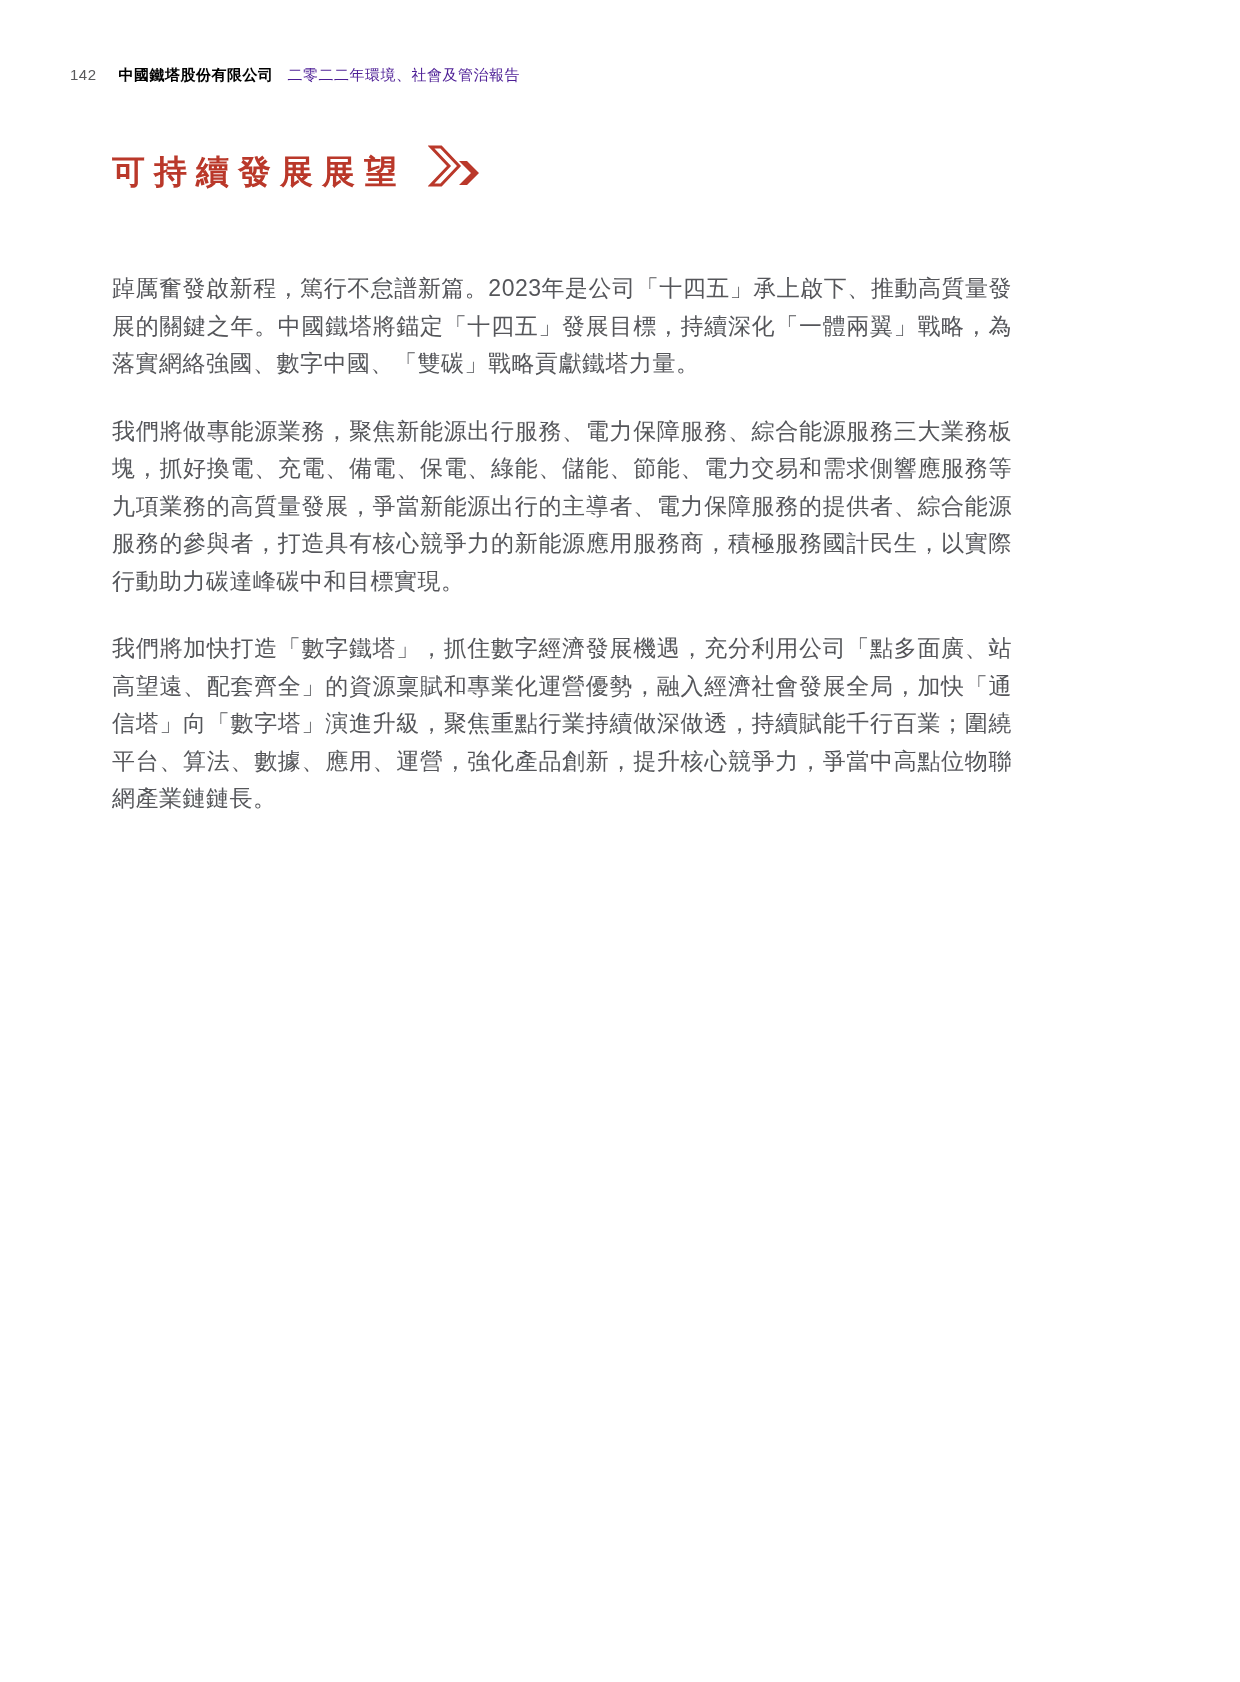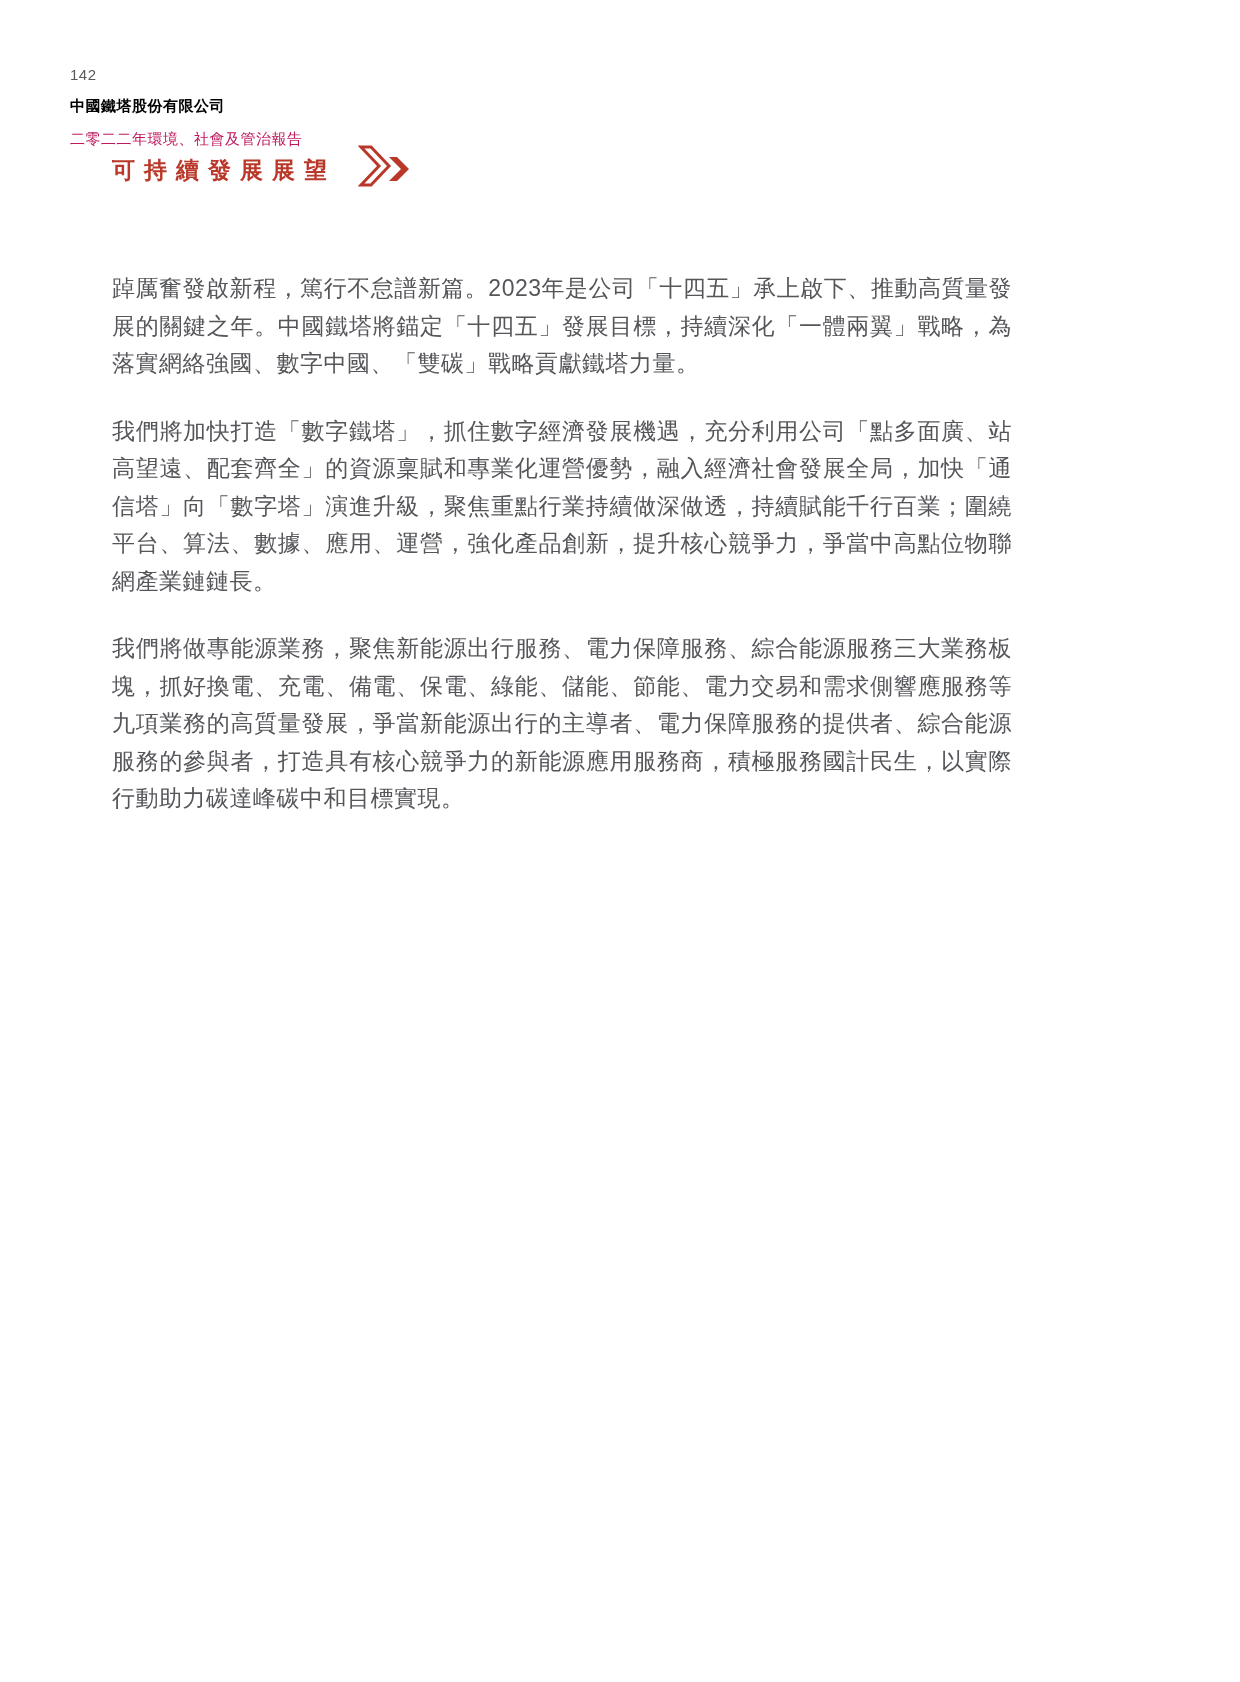--- a/index.html
+++ b/index.html
@@ -18,45 +18,44 @@
   
   .page-header {
     position: absolute;
     left: 70px;
     top: 66px;
     display: flex;
     align-items: baseline;
     gap: 14px;
     font-size: 15px;
     letter-spacing: 0.5px;
-    flex-direction: column;
   }
   .page-number {
     color: #58595b;
     font-weight: 400;
     margin-right: 8px;
   }
   .company-name {
     color: #000000;
     font-weight: 700;
   }
   .report-title {
-    color: #be185d;
+    color: #4c1d95;
     font-weight: 500;
   }
   
   .section-title {
     position: absolute;
     left: 112px;
     top: 144px;
     margin: 0;
     display: flex;
     align-items: center;
     color: #ba382a;
-    font-size: 23px;
+    font-size: 33px;
     font-weight: 700;
     letter-spacing: 9px;
     line-height: 1.4;
     gap: 12px;
   }
   .chevron-wrap {
     display: flex;
     align-items: center;
     margin-left: 10px;
   }
@@ -101,17 +100,17 @@
       <span class="chevron-solid-icon">
         <svg width="22" height="26" viewBox="0 0 22 26">
           <path d="M1 1 h8 l12 12 l-12 12 h-8 l12 -12 z" fill="#ba382a"></path>
         </svg>
       </span>
     </span>
   </h1>
 
   <main class="body-content">
     <p>踔厲奮發啟新程，篤行不怠譜新篇。2023年是公司「十四五」承上啟下、推動高質量發展的關鍵之年。中國鐵塔將錨定「十四五」發展目標，持續深化「一體兩翼」戰略，為落實網絡強國、數字中國、「雙碳」戰略貢獻鐵塔力量。</p>
+    <p>我們將做專能源業務，聚焦新能源出行服務、電力保障服務、綜合能源服務三大業務板塊，抓好換電、充電、備電、保電、綠能、儲能、節能、電力交易和需求側響應服務等九項業務的高質量發展，爭當新能源出行的主導者、電力保障服務的提供者、綜合能源服務的參與者，打造具有核心競爭力的新能源應用服務商，積極服務國計民生，以實際行動助力碳達峰碳中和目標實現。</p>
     <p>我們將加快打造「數字鐵塔」，抓住數字經濟發展機遇，充分利用公司「點多面廣、站高望遠、配套齊全」的資源稟賦和專業化運營優勢，融入經濟社會發展全局，加快「通信塔」向「數字塔」演進升級，聚焦重點行業持續做深做透，持續賦能千行百業；圍繞平台、算法、數據、應用、運營，強化產品創新，提升核心競爭力，爭當中高點位物聯網產業鏈鏈長。</p>
-    <p>我們將做專能源業務，聚焦新能源出行服務、電力保障服務、綜合能源服務三大業務板塊，抓好換電、充電、備電、保電、綠能、儲能、節能、電力交易和需求側響應服務等九項業務的高質量發展，爭當新能源出行的主導者、電力保障服務的提供者、綜合能源服務的參與者，打造具有核心競爭力的新能源應用服務商，積極服務國計民生，以實際行動助力碳達峰碳中和目標實現。</p>
   </main>
 
 </div>
 
 </body></html>

